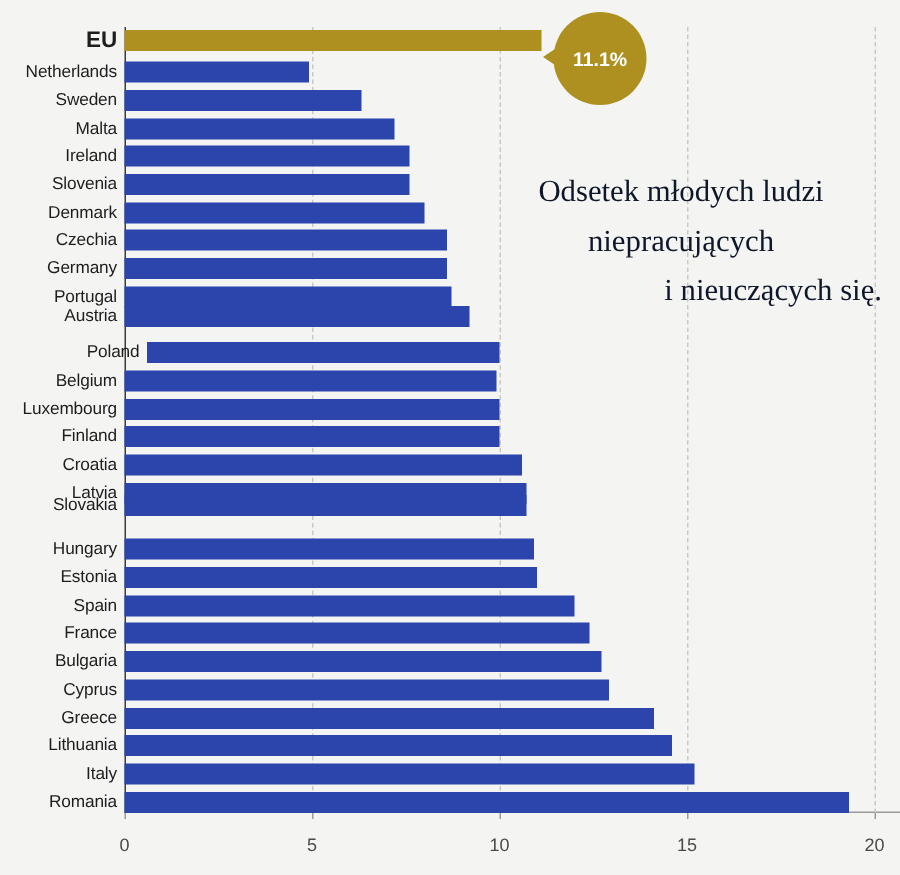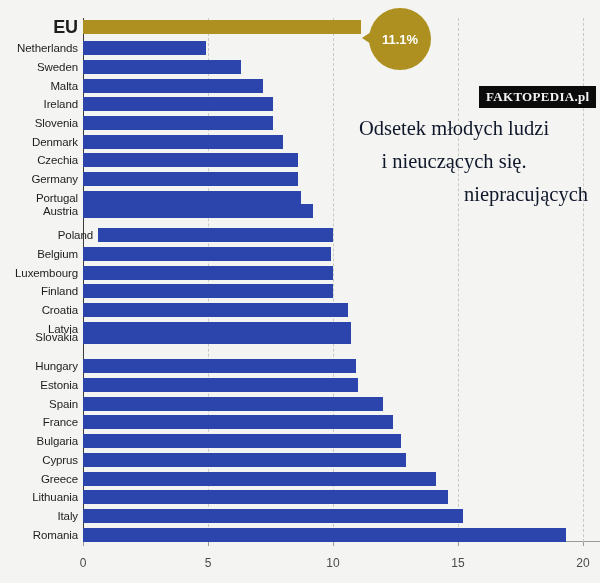--- a/index.html
+++ b/index.html
@@ -75,21 +75,21 @@
     top: 50%;
     transform: translateY(-50%);
     margin-right: 5px;
     white-space: nowrap;
     font-size: 11.5px;
     color: #1d1d1d;
     letter-spacing: -0.1px;
   }
   .row-label.eu {
     font-weight: bold;
-    font-size: 18px;
+    font-size: 15px;
   }
 
   
   .tick {
     position: absolute;
     bottom: -20px;
     transform: translateX(-50%);
     font-size: 12px;
     color: #4a4a4a;
   }
@@ -299,23 +299,20 @@
         <div class="tick-mark" style="left: 500px;"></div>
         <div class="tick" style="left: 500px;">20</div>
       </div>
   </div>
 
   <div class="badge-tail"></div>
   <div class="badge">
     <span>11.1%</span>
   </div>
 
-  <div class="watermark">
-    <span>FAKTOPEDIA.pl</span>
-  </div>
 
   <div class="headline">
     <span class="ln">Odsetek młodych ludzi</span>
+    <span class="ln">niepracujących</span>
     <span class="ln">i nieuczących się.</span>
-    <span class="ln">niepracujących</span>
   </div>
 
 </div>
 
 </body></html>

